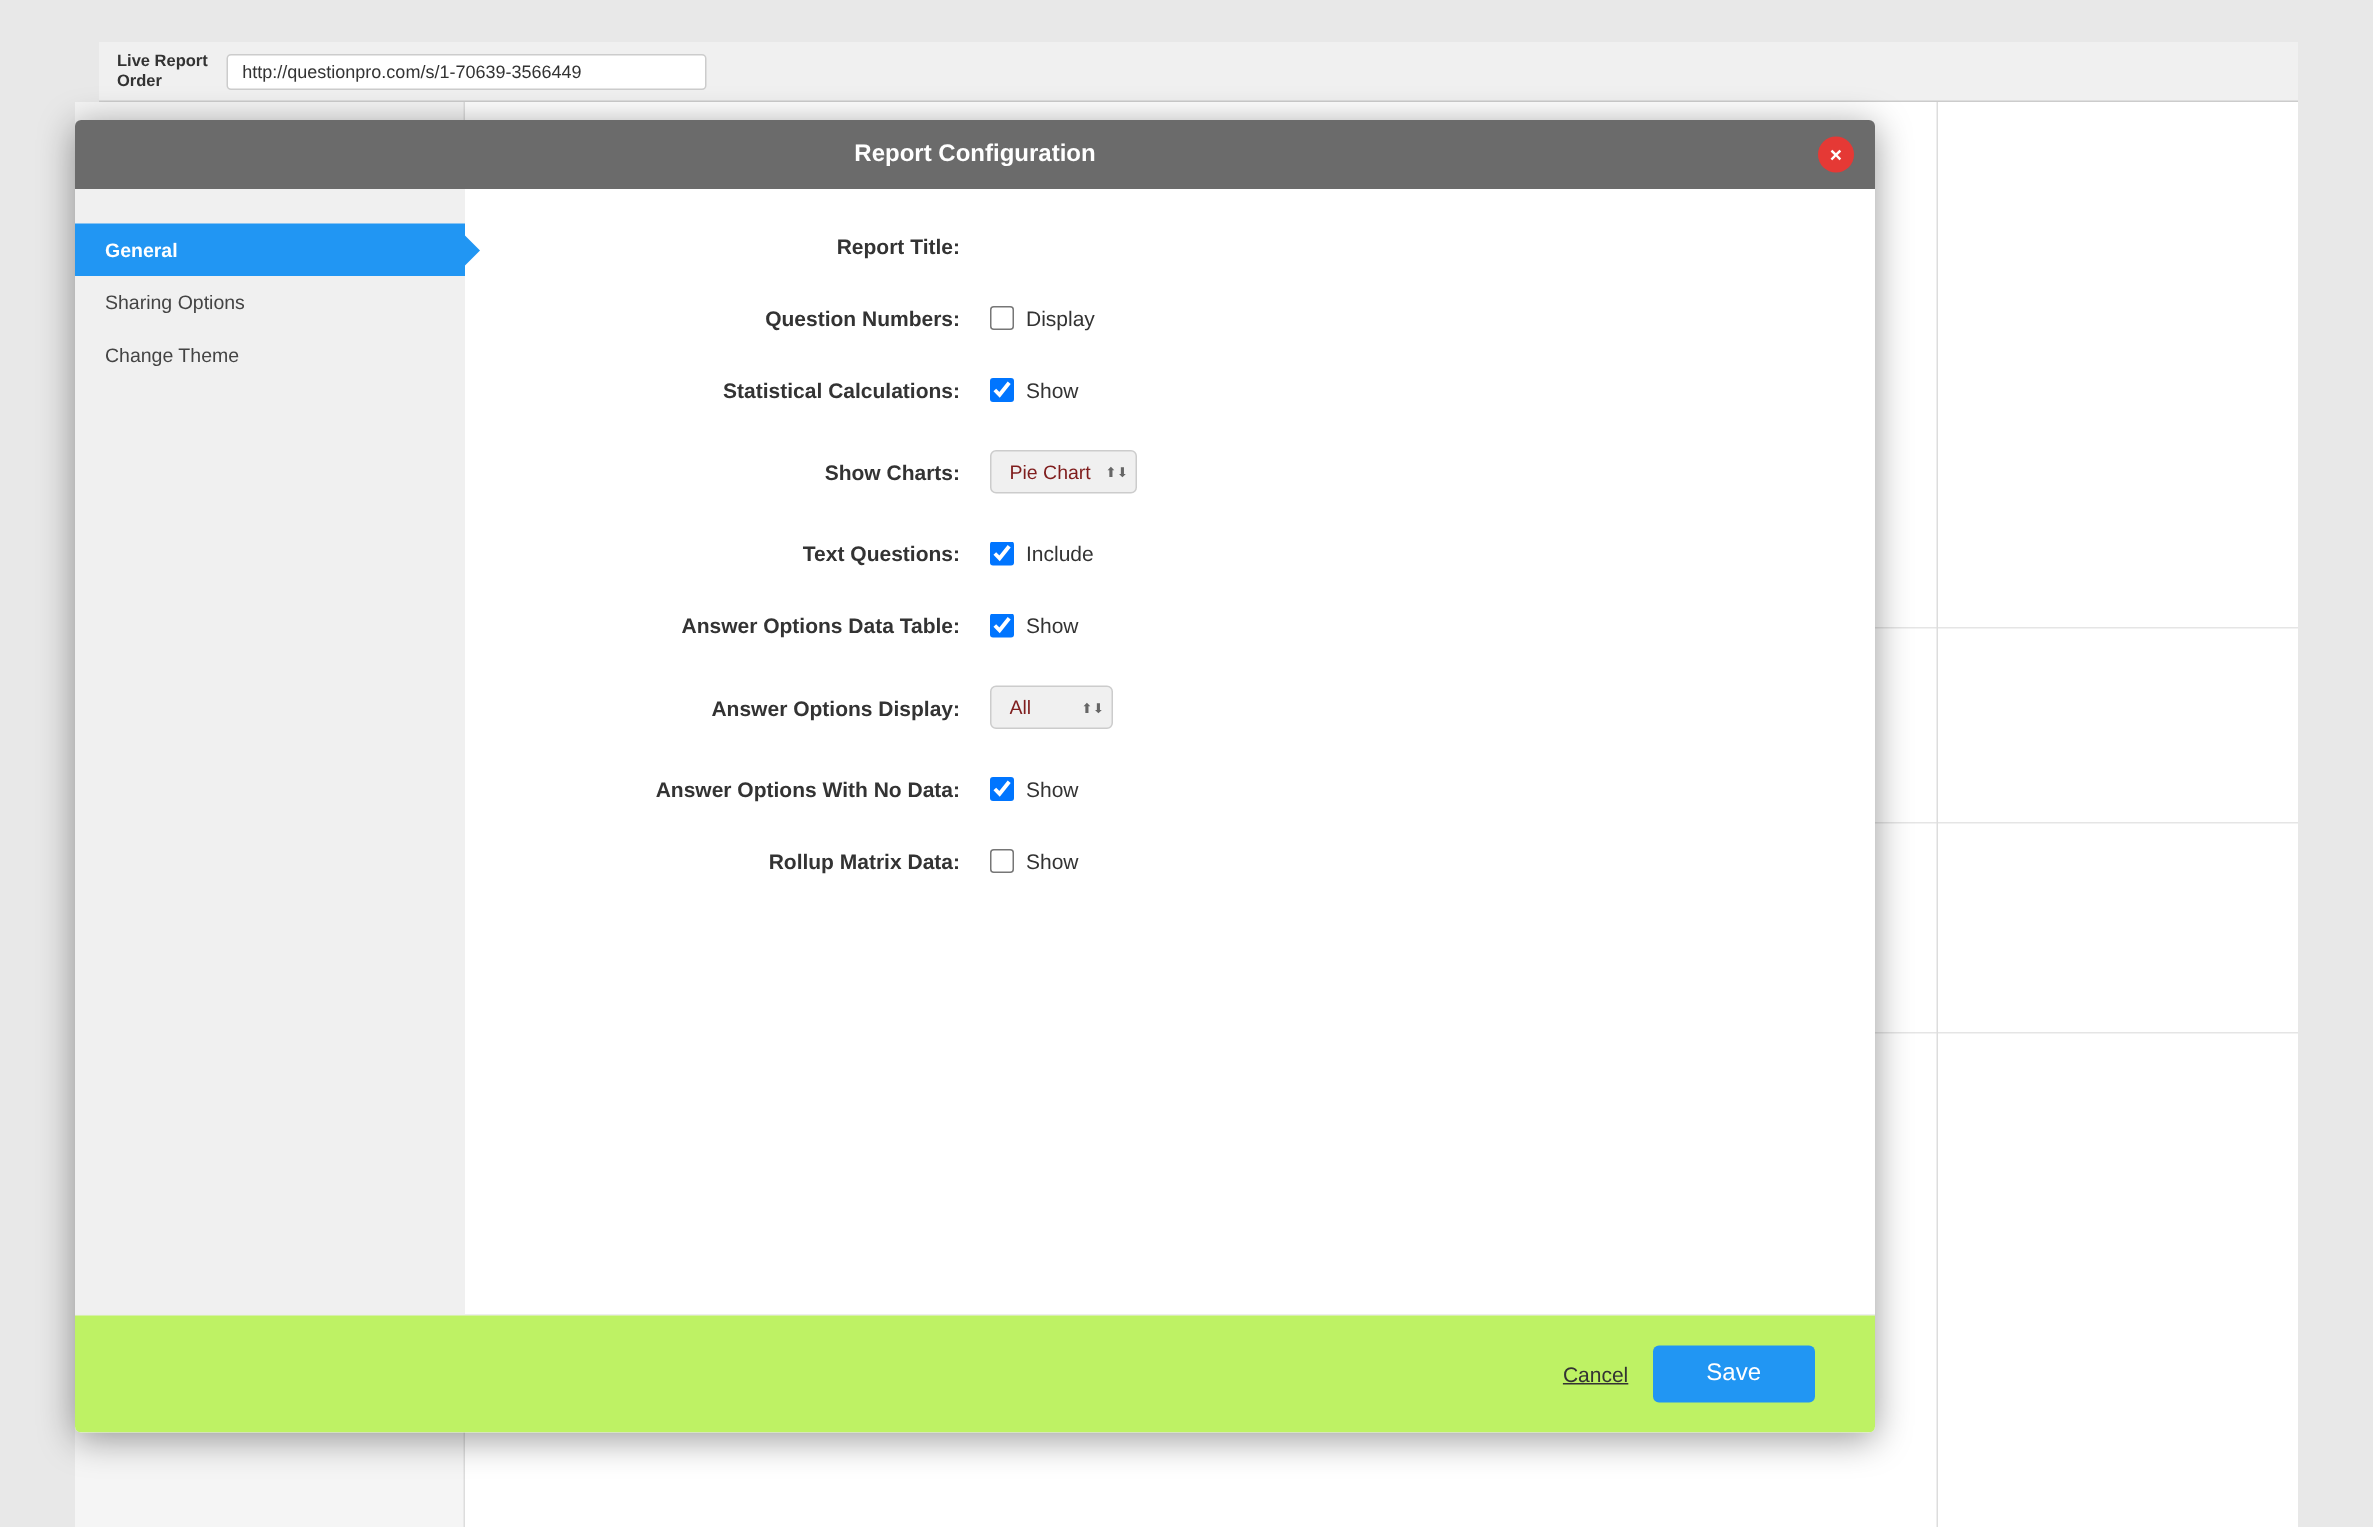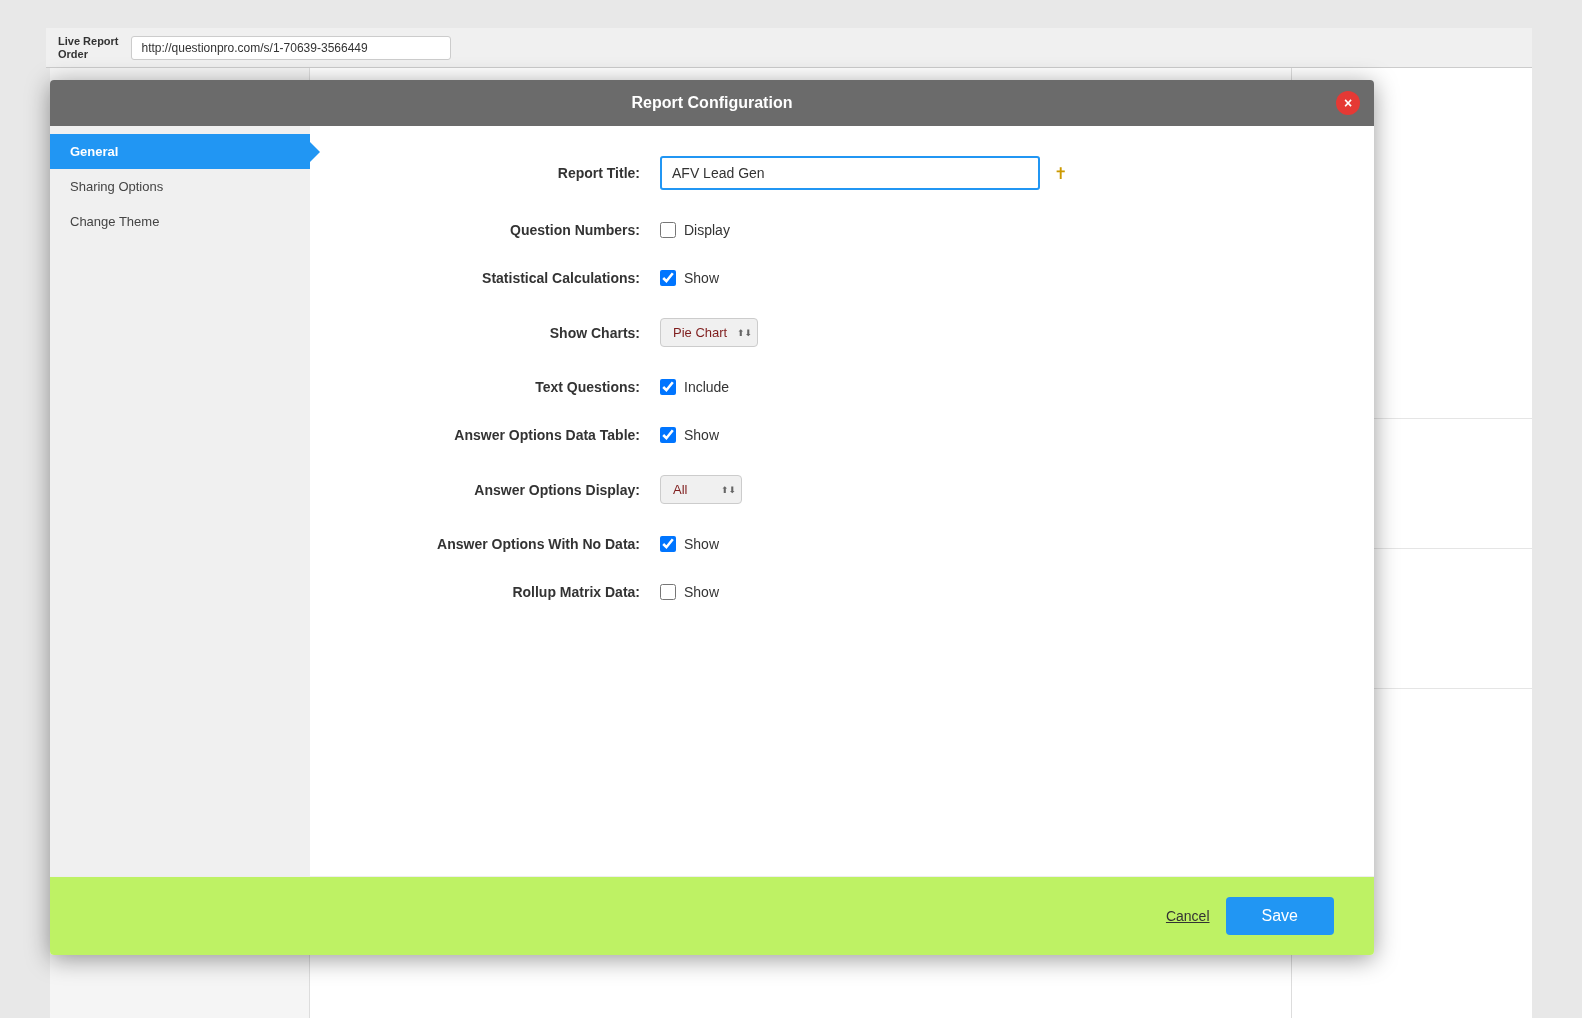--- a/index.html
+++ b/index.html
@@ -16,21 +16,21 @@
     .page-bg {
       position: absolute;
       top: 0; left: 0; right: 0; bottom: 0;
       background: #e8e8e8;
     }
 
     
     .browser-bar {
       position: absolute;
       top: 28px;
-      left: 46px;
+      left: 66px;
       right: 50px;
       height: 40px;
       background: #f0f0f0;
       display: flex;
       align-items: center;
       gap: 12px;
       padding: 0 12px;
       border-bottom: 1px solid #ccc;
     }
 
@@ -75,21 +75,21 @@
       border-top: 10px solid transparent;
       border-bottom: 10px solid transparent;
       border-left: 14px solid #2196F3;
     }
 
     
     .modal {
       position: absolute;
       top: 80px;
       left: 50px;
-      width: 1324px;
+      width: 1200px;
       background: white;
       border-radius: 4px;
       box-shadow: 0 4px 24px rgba(0,0,0,0.4);
       overflow: hidden;
       display: flex;
       flex-direction: column;
     }
 
     
     .modal-header {
@@ -130,21 +130,21 @@
     .modal-body {
       display: flex;
       flex: 1;
       min-height: 750px;
     }
 
     
     .modal-sidebar {
       width: 260px;
       background: #f0f0f0;
-      padding: 8px 0;
+      padding: 23px 0;
       flex-shrink: 0;
     }
 
     .sidebar-item {
       padding: 10px 20px;
       font-size: 13px;
       color: #444;
       cursor: pointer;
     }
 
@@ -388,24 +388,20 @@
       </div>
       <div class="sidebar-item">
         <span>Change Theme</span>
       </div>
     </div>
 
     <div class="modal-content">
 
       <div class="form-row">
         <div class="form-label">Report Title:</div>
-        <div class="form-control">
-          <input type="text" class="text-input" value="AFV Lead Gen" style="">
-          <span class="input-icon">✝</span>
-        </div>
       </div>
 
       <div class="form-row">
         <div class="form-label">Question Numbers:</div>
         <div class="form-control">
           <div class="checkbox-wrap">
             <input type="checkbox" style="">
             <span class="checkbox-label">Display</span>
           </div>
         </div>

